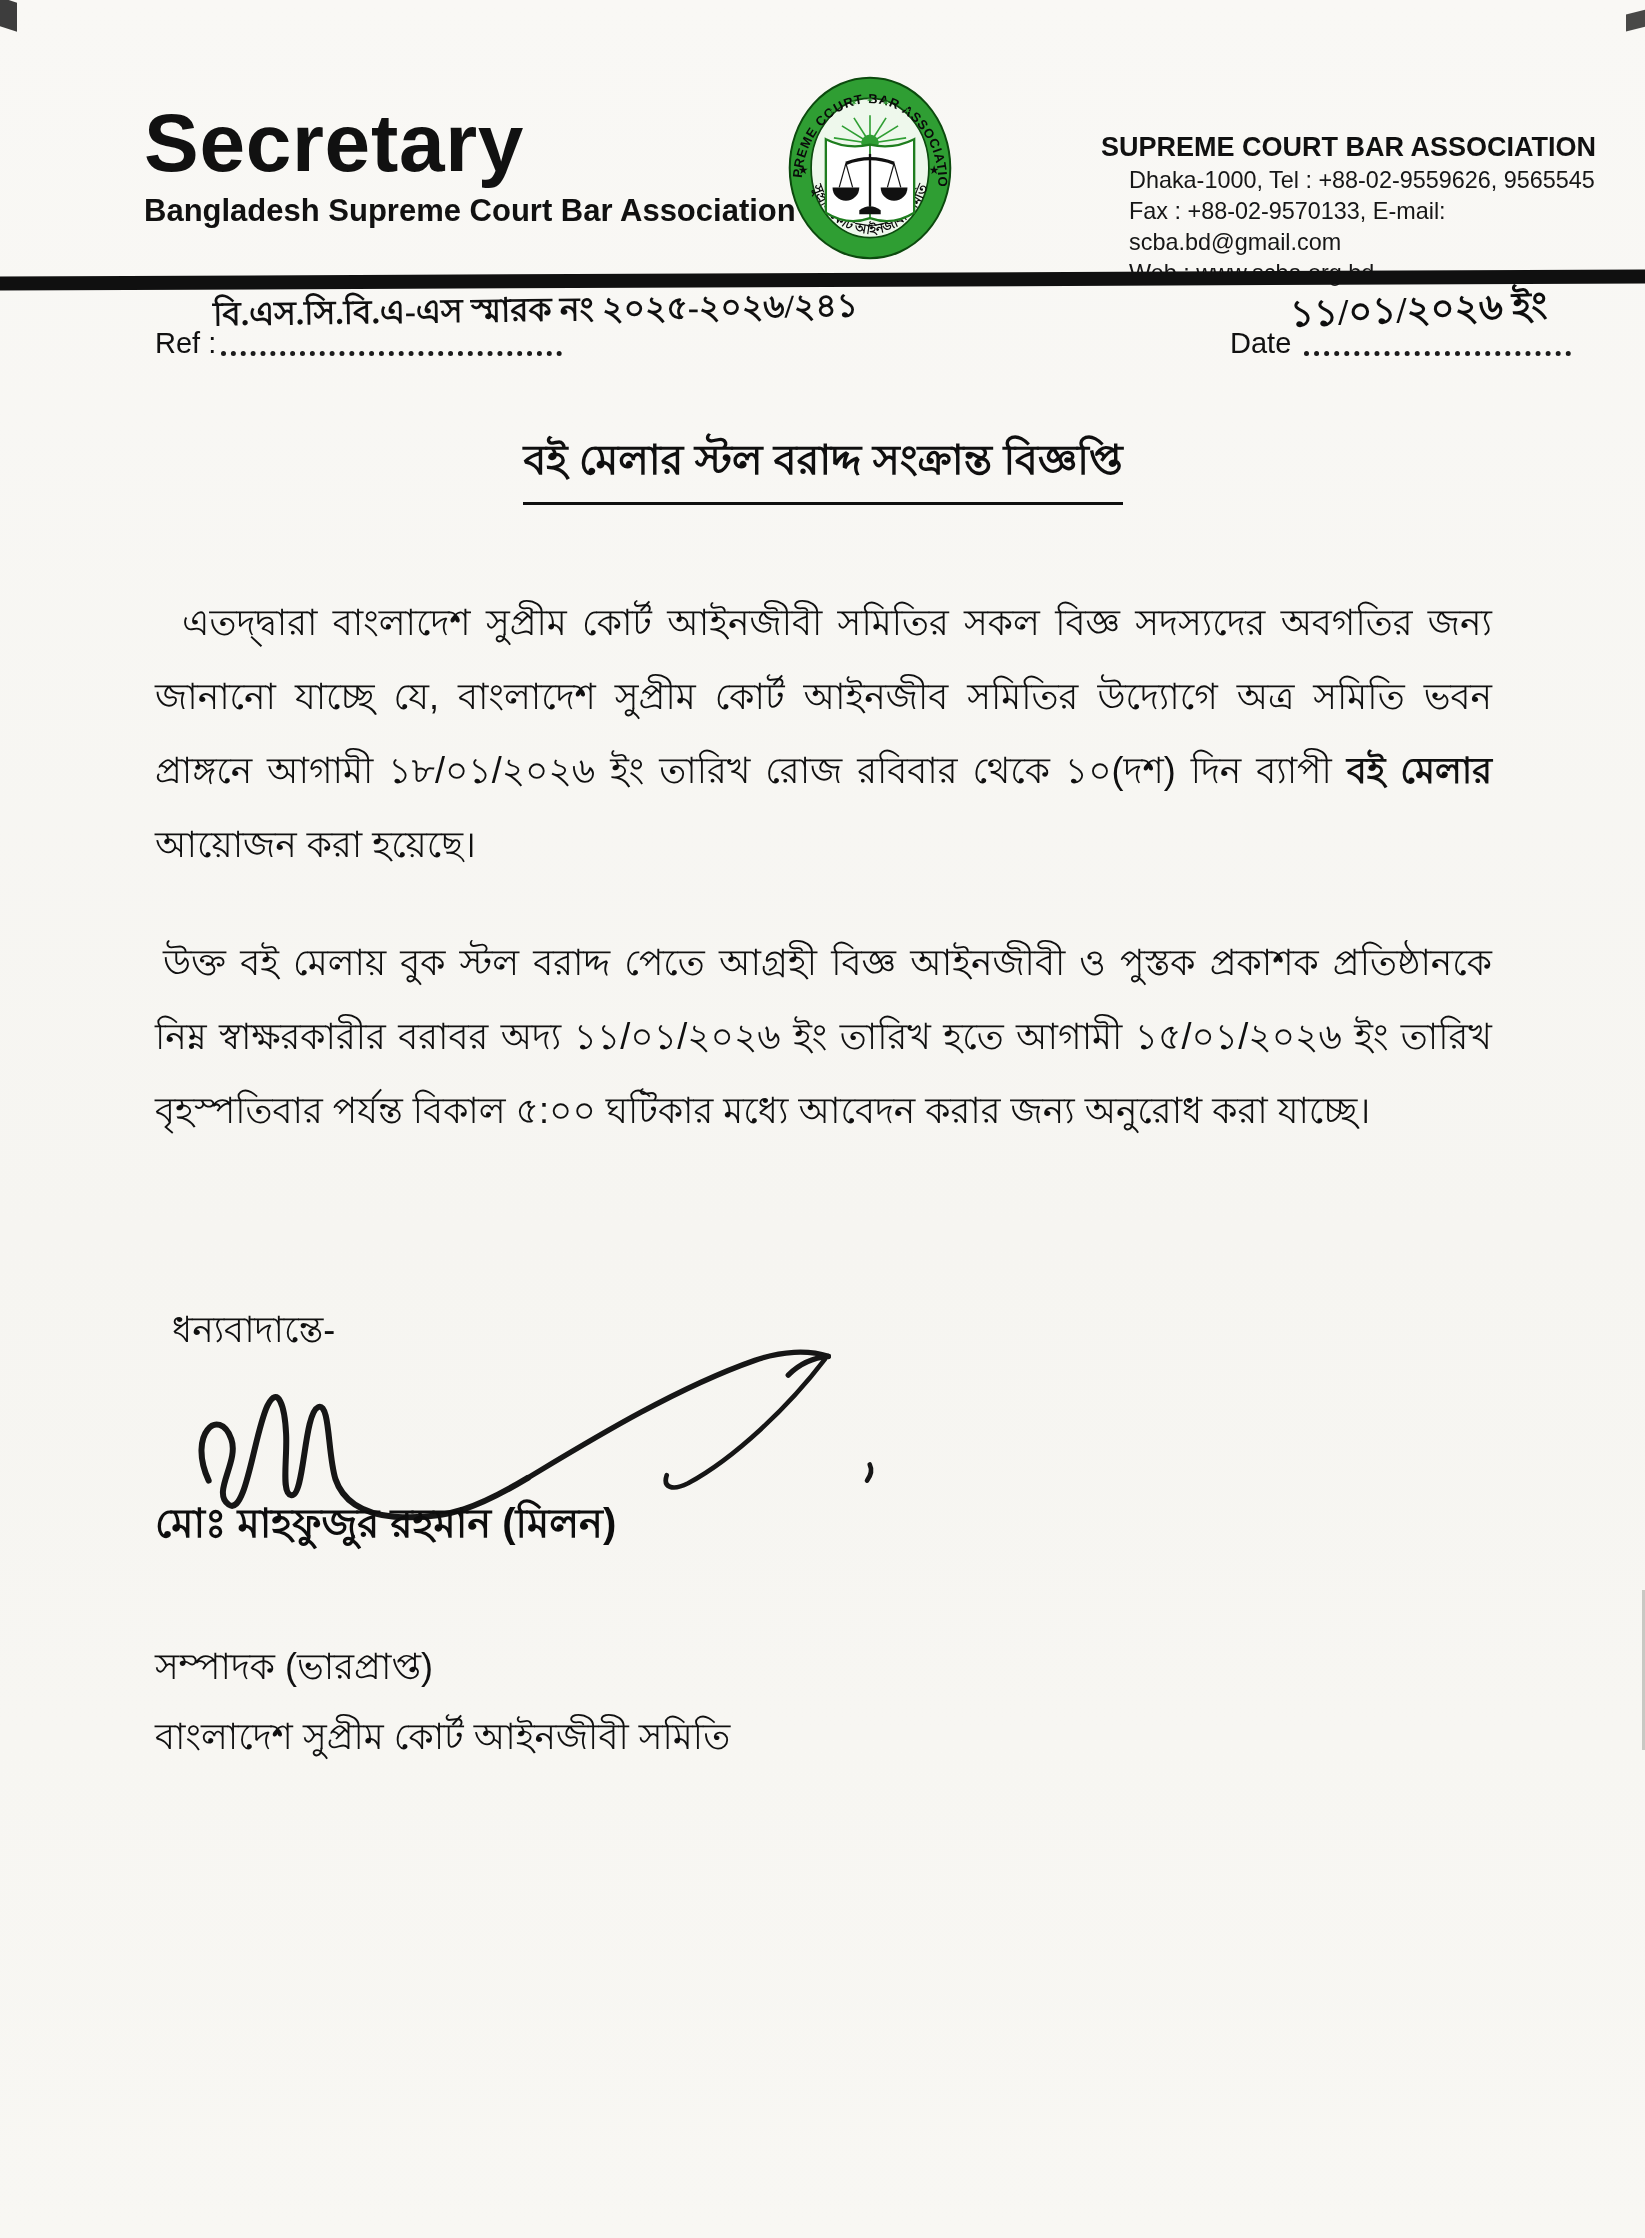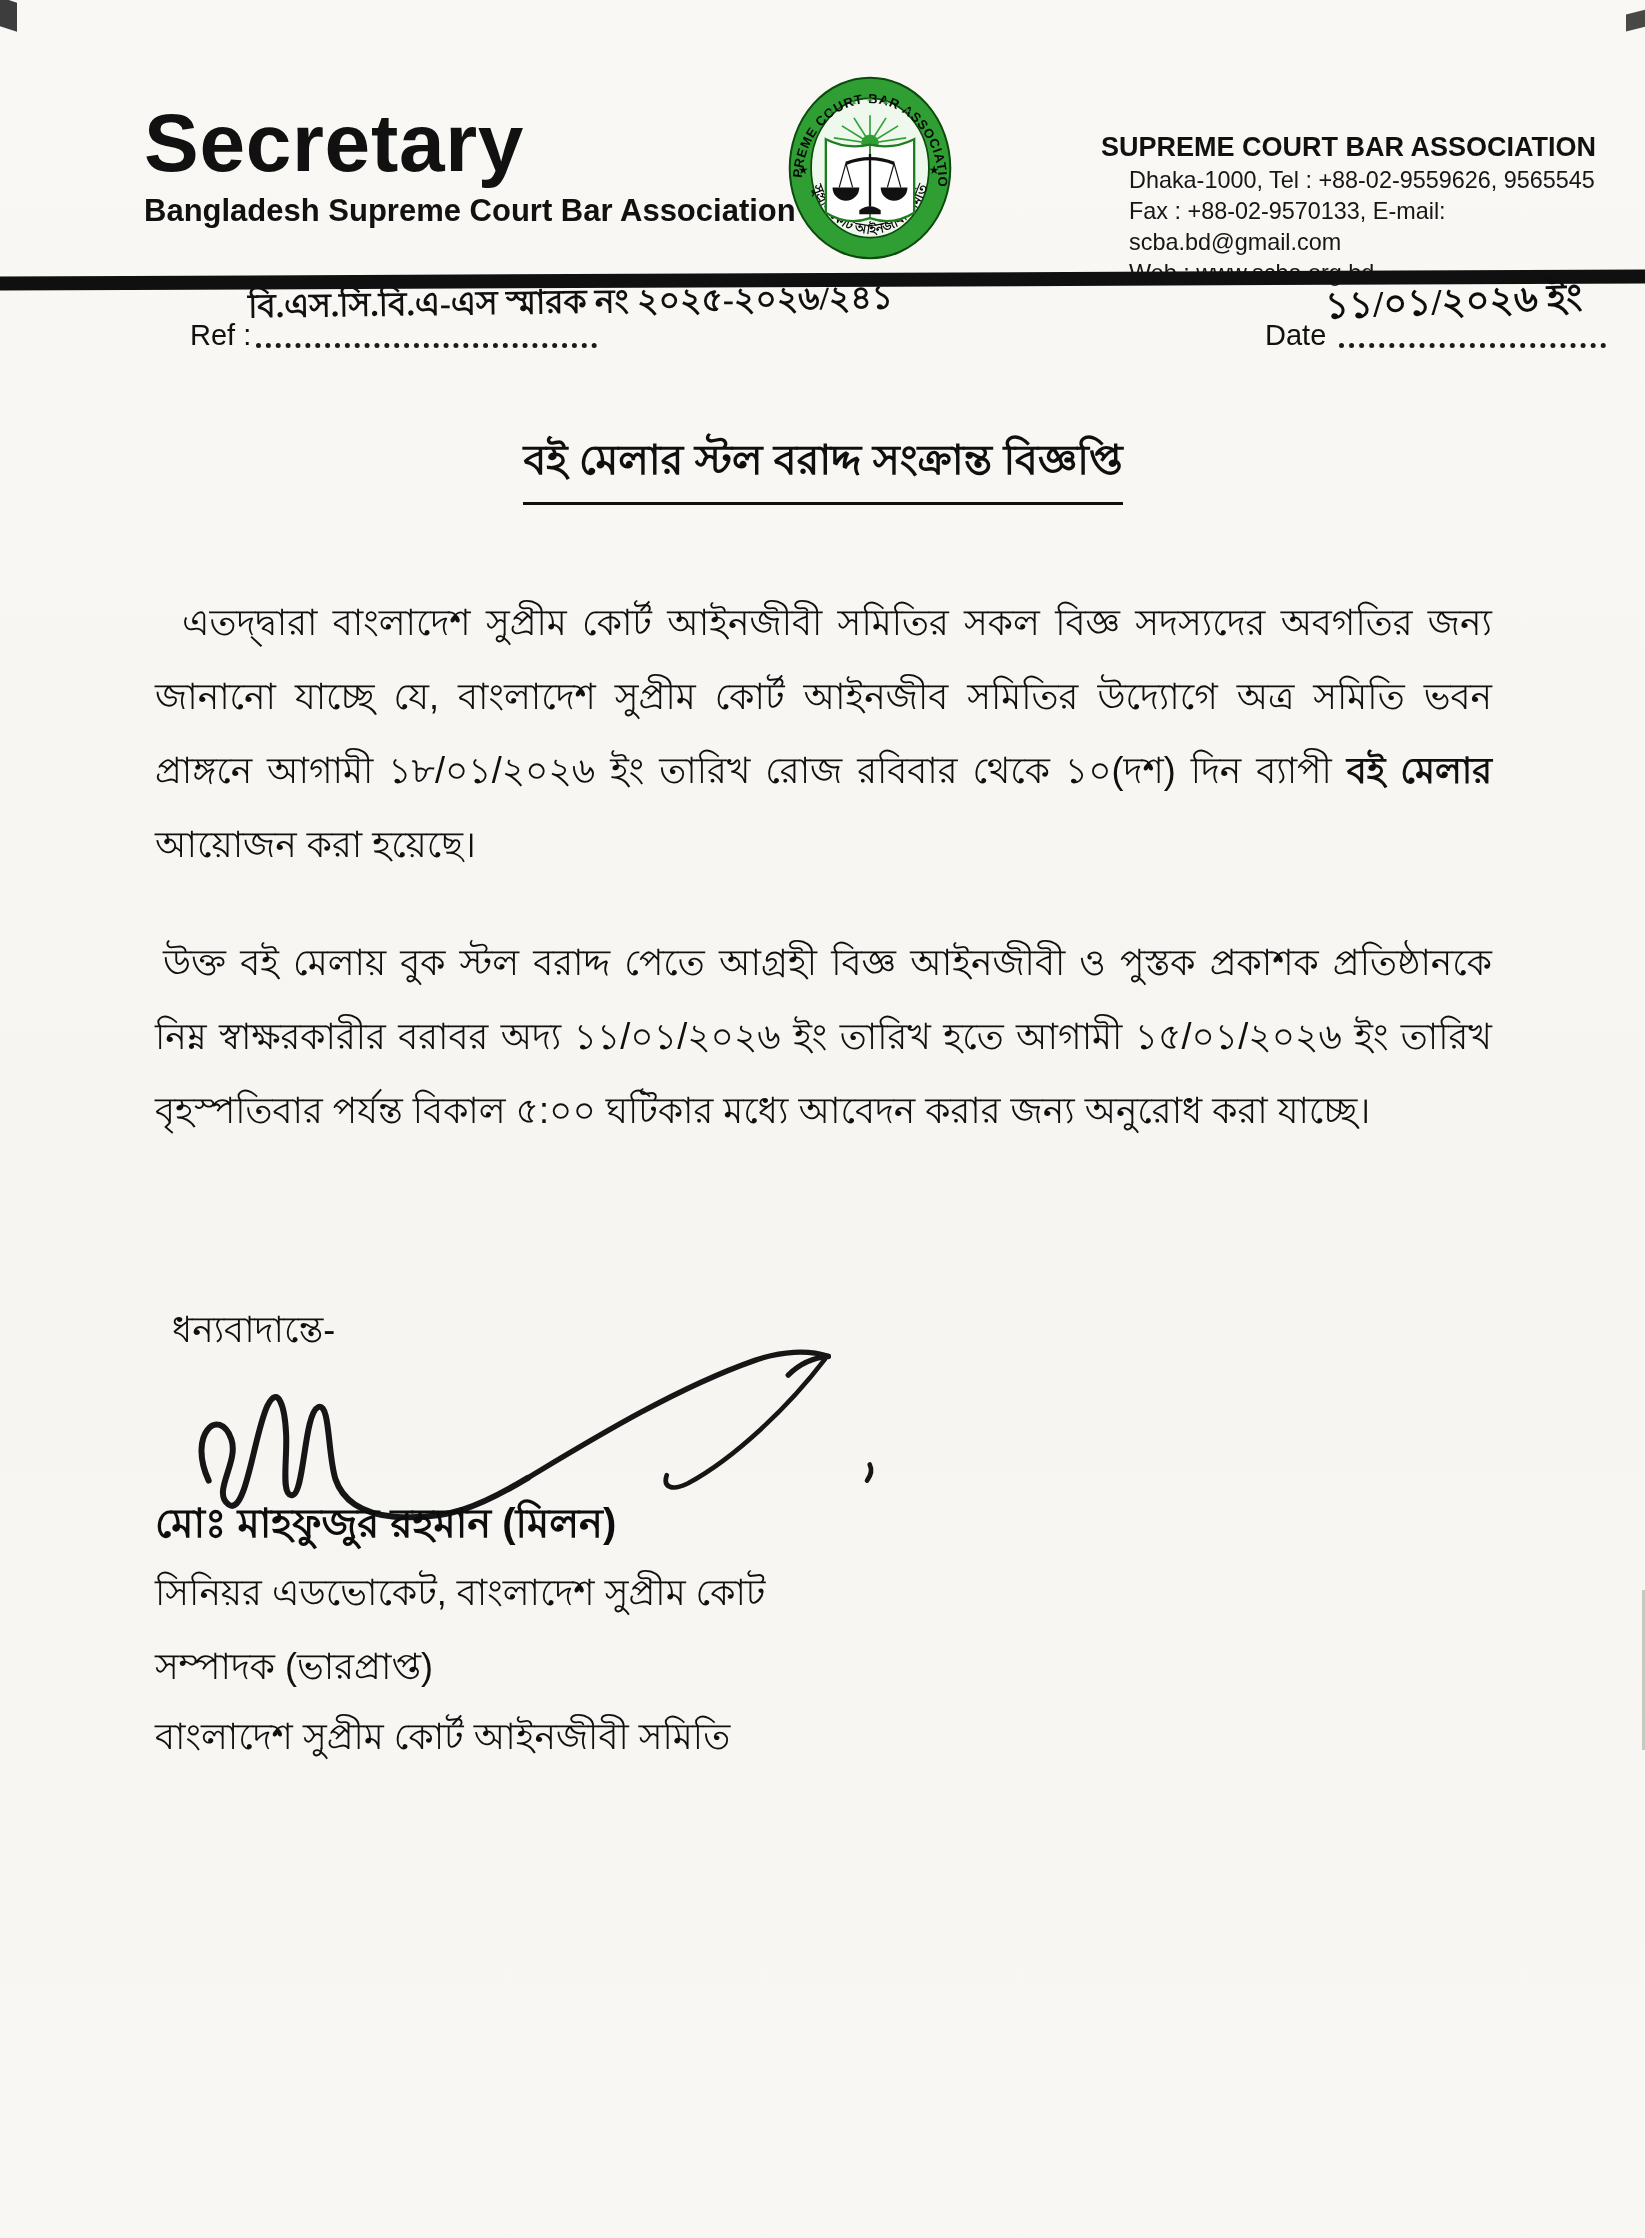--- a/index.html
+++ b/index.html
@@ -26,21 +26,21 @@
 
   .org { position:absolute; left:1101px; top:131px; width:508px; }
   .org-name { font-size:27px; font-weight:700; line-height:1.25; color:#111; }
   .org-line { font-size:23.4px; line-height:1.33; color:#161616;margin-left:28px; }
 
   .logo-wrap { position:absolute; left:787px; top:75px; width:166px; height:186px; }
 
   .rule { position:absolute; left:0; top:273px; width:1646px; height:14px; background:#101010; transform: rotate(-0.25deg); }
 
   
-  .ref-row { position:absolute; left:0; top:287px; width:1308px; height:87px;margin-left:35px; }
+  .ref-row { position:absolute; left:0; top:295px; width:1308px; height:87px; }
   .ref-label { position:absolute; left:155px; top:32px; font-size:29px; color:#111; }
   .ref-dots { position:absolute; left:221px; top:56px; width:341px; border-bottom:5.3px dotted #1b1b1b; }
   .ref-value {
     position:absolute; left:213px; top:-10.7px; font-size:33px; font-weight:600;
     transform: rotate(-0.8deg); white-space:nowrap; color:#101010;
     font-family:"Liberation Serif", serif;
   }
   .date-label { position:absolute; left:1230px; top:32px; font-size:29px; color:#111; }
   .date-dots { position:absolute; left:1304px; top:56px; width:267px; border-bottom:5.3px dotted #1b1b1b; }
   .date-value {
@@ -168,18 +168,17 @@
     <g fill="none" stroke="#161616" stroke-linecap="round">
       <path stroke-width="9" d="M 62 230 C 30 160 78 118 96 168 C 108 202 66 248 92 266 C 118 284 130 160 150 118 C 166 86 176 118 178 160 C 180 198 170 250 186 252 C 206 254 204 130 226 120 C 244 112 240 190 252 228 C 262 258 290 280 340 284 C 420 290 470 268 540 226"></path>
       <path stroke-width="8" d="M 540 226 C 630 172 760 92 880 50 C 920 36 960 34 990 44"></path>
       <path stroke-width="8" d="M 990 44 C 966 46 946 56 930 72"></path>
       <path stroke-width="7" d="M 985 48 C 930 120 850 196 780 234 C 756 246 742 240 748 222"></path>
       <path stroke-width="7" d="M 1052 206 C 1056 214 1054 222 1048 230"></path>
     </g>
   </svg>
 
   <div class="sign-block sign-name">মোঃ মাহফুজুর রহমান (মিলন)</div>
-  <div class="sign-block sign-line1">সিনিয়র এডভোকেট, বাংলাদেশ সুপ্রীম কোট</div>
   <div class="sign-block sign-line2">সম্পাদক (ভারপ্রাপ্ত)</div>
   <div class="sign-block sign-line3">বাংলাদেশ সুপ্রীম কোর্ট আইনজীবী সমিতি</div>
 
 </div>
 
 
 </body></html>

